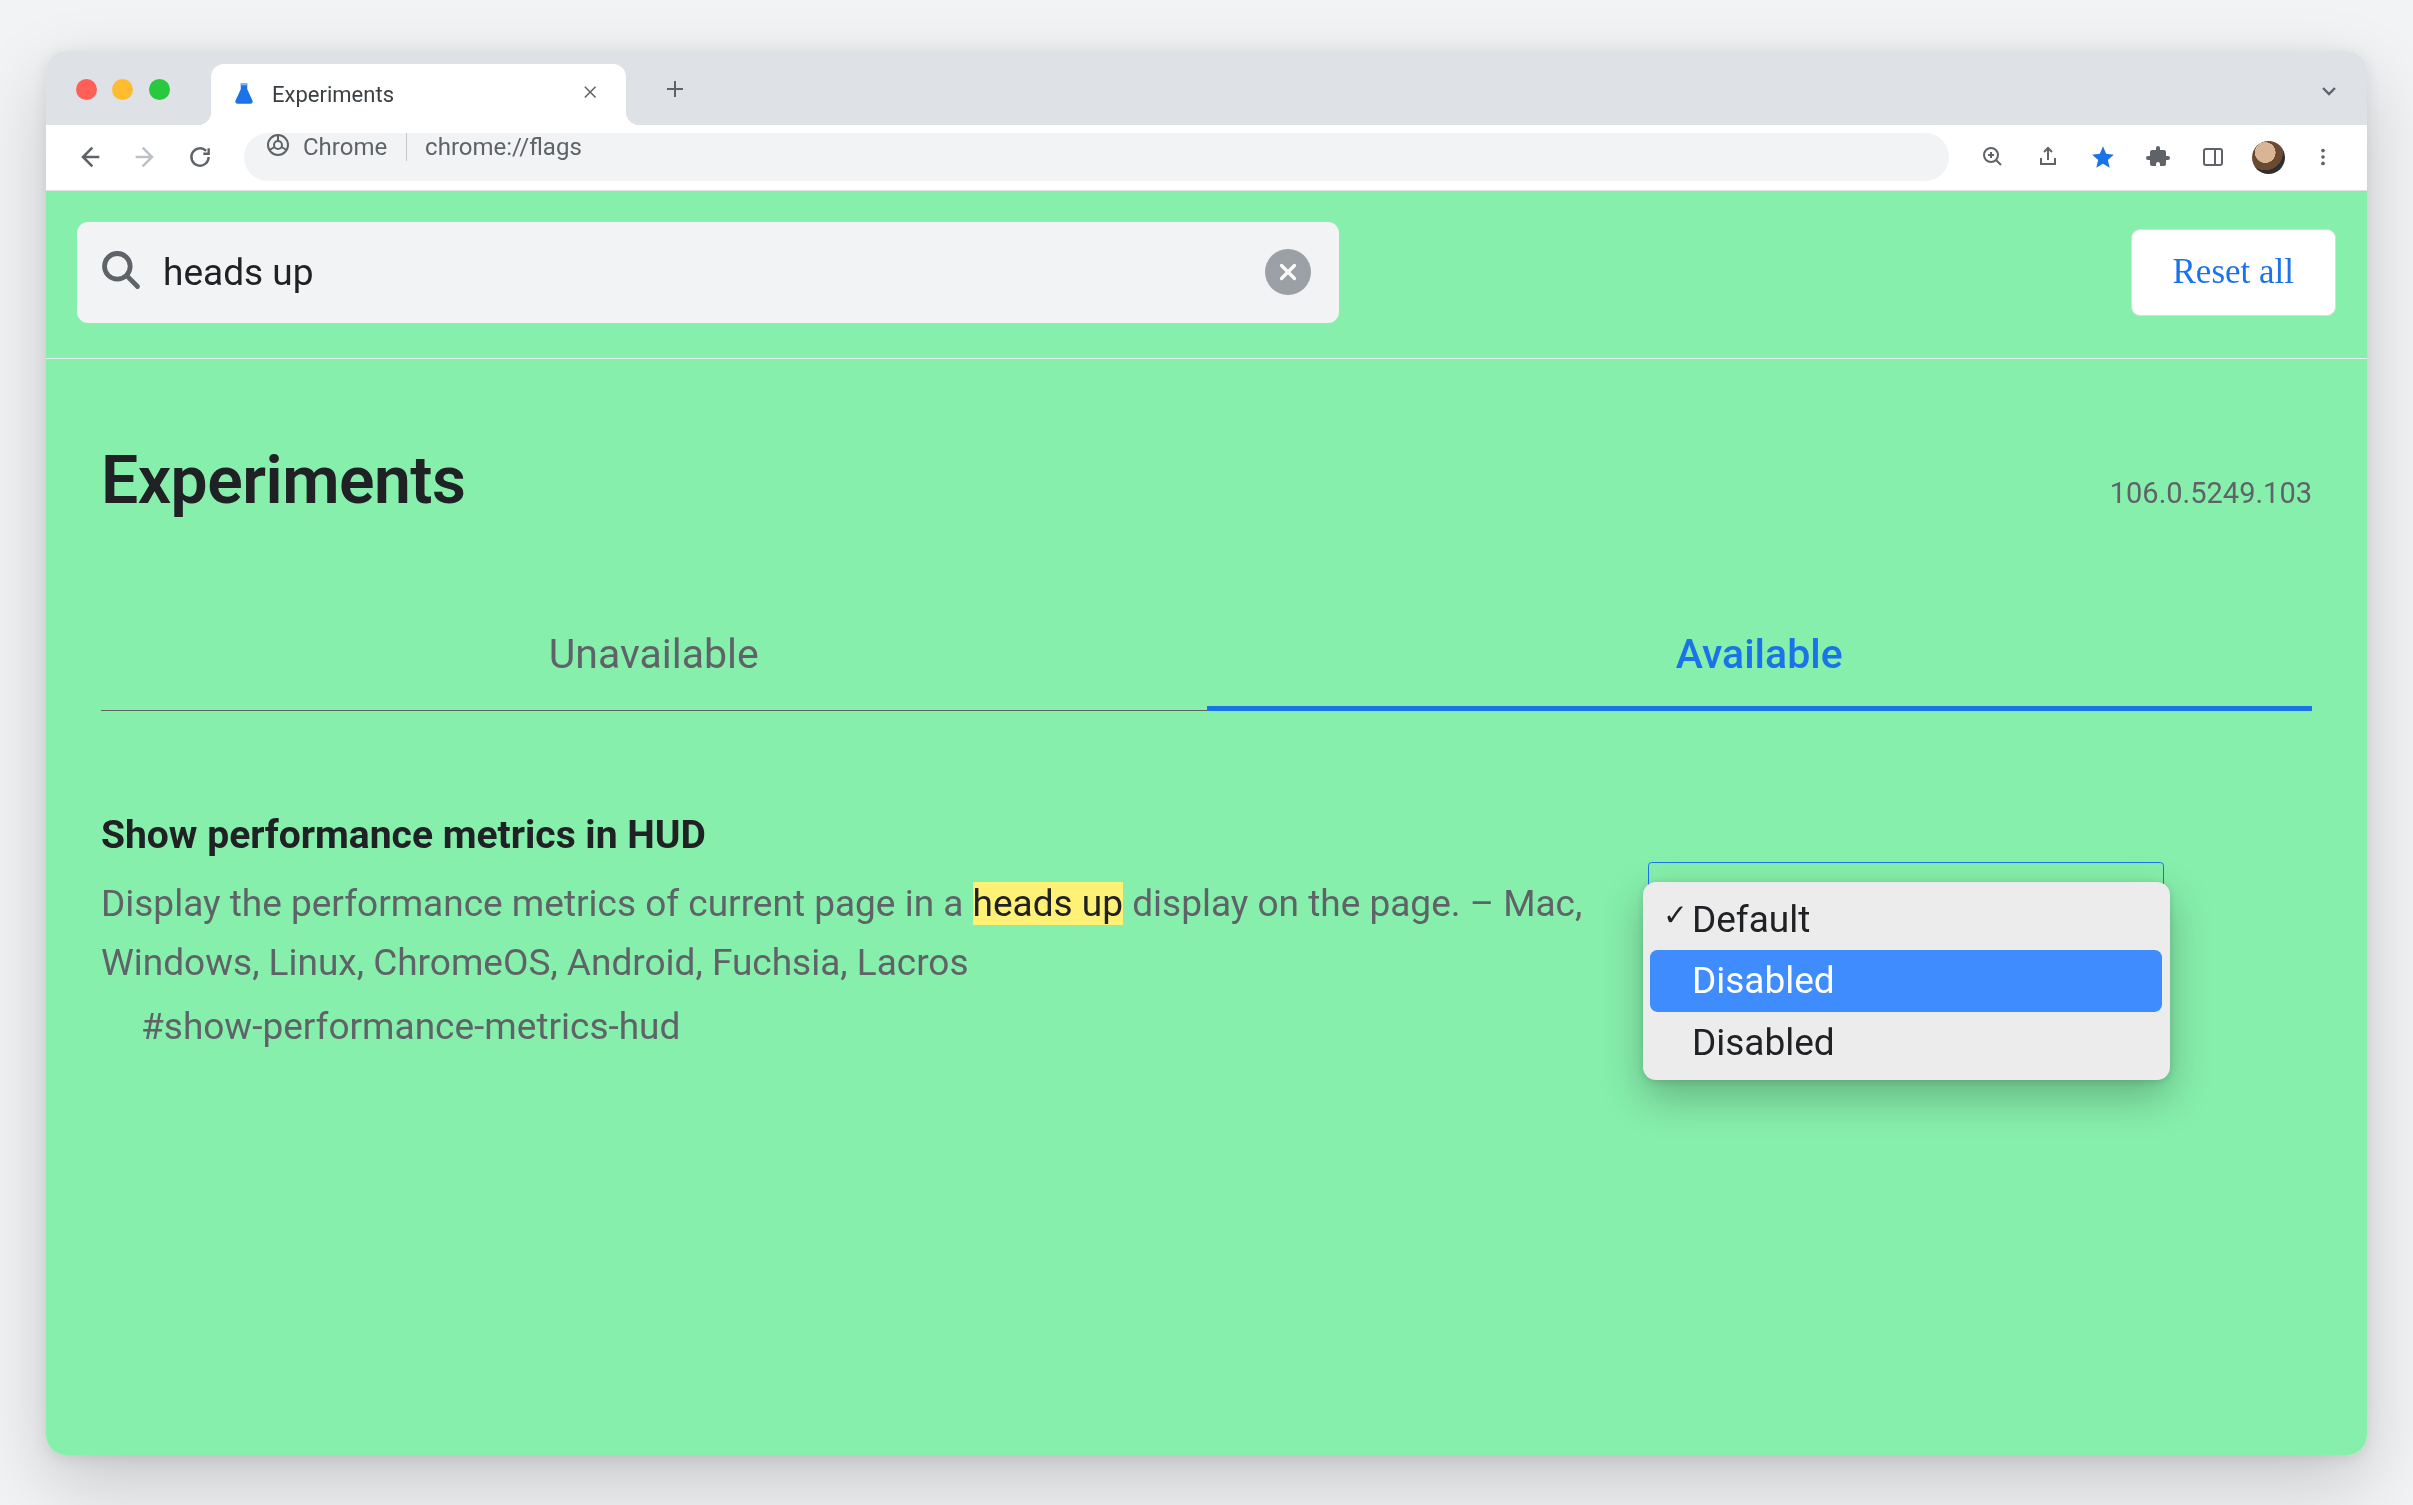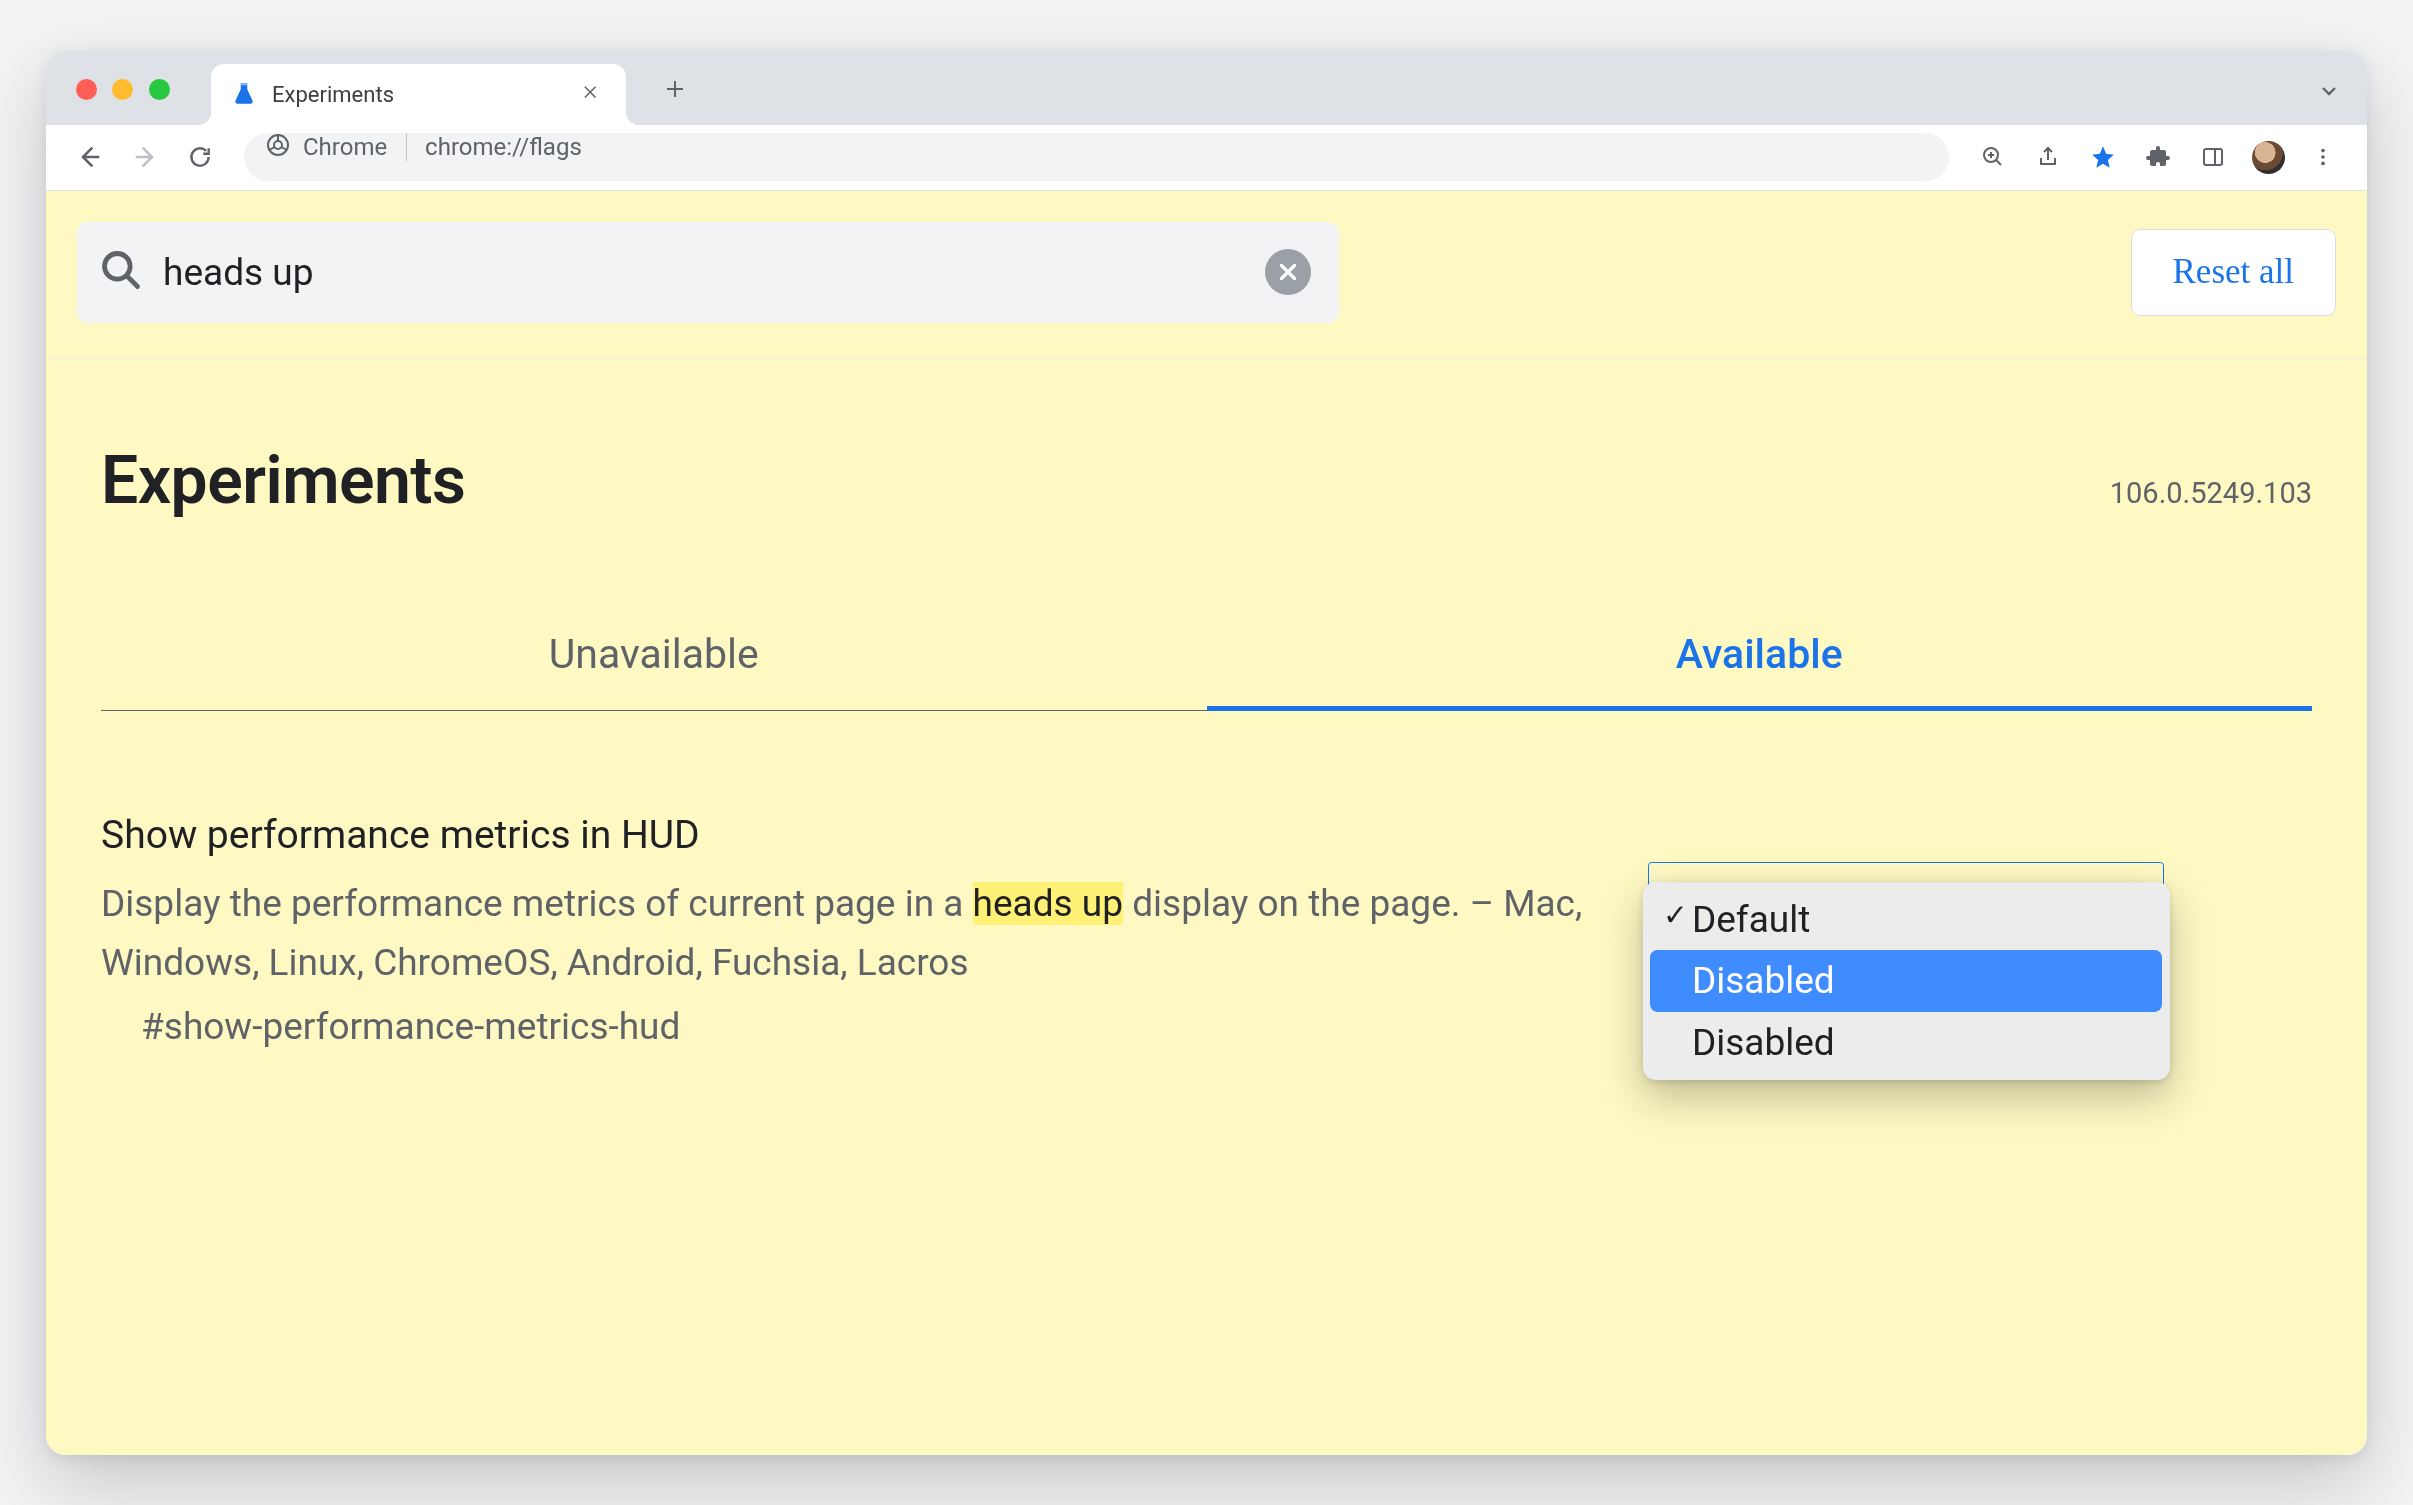--- a/index.html
+++ b/index.html
@@ -118,21 +118,21 @@
   .avatar {
     width: 33px; height: 33px; border-radius: 50%;
     background: radial-gradient(circle at 40% 35%, #d9b596 0 35%, #6b4a33 36% 60%, #2f2f2f 61% 100%);
   }
   .star-filled { color: #1a73e8; }
   
   .page {
     flex: 1;
     display: flex;
     flex-direction: column;
-    background: #fef9c3;
+    background: #86efac;
   }
   .searchbar-row {
     display: flex;
     align-items: center;
     padding: 31px 31px 35px 31px;
     gap: 22px;
     border-bottom: 0.9px solid #e8eaed;
   }
   .search-container {
     flex: 0 0 1262px;
@@ -210,21 +210,21 @@
     font-weight: 500;
     border-bottom: 5.5px solid #1a73e8;
   }
   .flag-item {
     display: flex;
     padding: 101px 55px 0 55px;
     gap: 55px;
     position: relative;
   }
   .flag-text { flex: 1; max-width: 1492px; }
-  .flag-title { font-size: 39px; font-weight: 400; color: #202124; margin-bottom: 16.6px; }
+  .flag-title { font-size: 39px; font-weight: 700; color: #202124; margin-bottom: 16.6px; }
   .flag-desc { font-size: 37px; color: #5f6368; line-height: 1.6; margin-bottom: 13px; }
   .flag-desc .hl { background: #fff176; color: #202124; }
   .flag-anchor { font-size: 37px; color: #5f6368; cursor: pointer; margin-left: 40px; }
   .flag-control { width: 516px; position: relative; padding-top: 50px; }
   .select-outline {
     border: 1.8px solid #1a73e8;
     height: 64px;
     border-radius: 3.7px;
   }
   .dropdown-menu {

